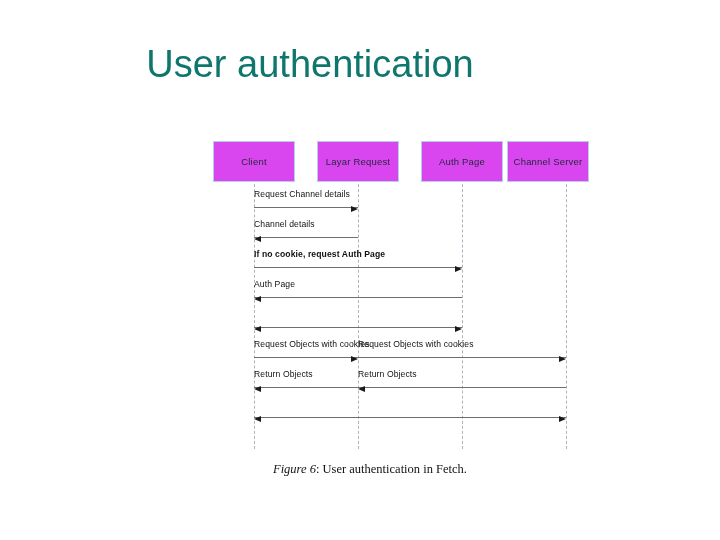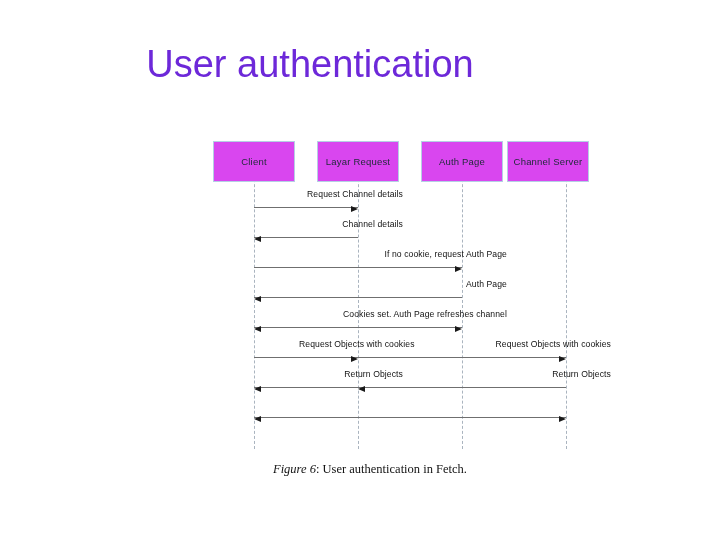--- a/index.html
+++ b/index.html
@@ -8,21 +8,21 @@
     font-family:"Liberation Sans",sans-serif;
     overflow:hidden;position:relative;
   }
   #slide{position:absolute;inset:0;background:#fff;}
 
   
   #slide-title{
     position:absolute;left:0;top:40px;width:620px;
     text-align:center;
     font-family:"Liberation Sans",sans-serif;
-    font-size:38px;font-weight:400;color:#6d28d9;
+    font-size:38px;font-weight:400;color:#0f766e;
     letter-spacing:0px;line-height:48px;
     white-space:nowrap;
   }
 
   
   #figure{
     position:absolute;left:150px;top:118px;
     width:440px;height:382px;background:#fff;
   }
 
@@ -44,21 +44,21 @@
     font-size:9.5px;color:#1d2a36;white-space:nowrap;
     letter-spacing:.2px;
   }
 
   
   .msg{position:absolute;height:26px;}
   .msg-text{
     position:absolute;bottom:9px;
     font-family:"Liberation Sans",sans-serif;
     font-size:8.6px;color:#111;white-space:nowrap;
-    text-align:right;letter-spacing:.1px;padding-left:45px;
+    text-align:left;letter-spacing:.1px;
   }
   .msg-line{
     position:absolute;bottom:0;height:0;
     border-top:1px solid #6f6f6f;
   }
   .arrowhead{
     position:absolute;bottom:-3.5px;width:0;height:0;
     border-top:3.5px solid transparent;
     border-bottom:3.5px solid transparent;
   }
@@ -102,35 +102,34 @@
         <div class="msg" style="left: 104px; width: 104px; top: 64px;">
           <div class="msg-line" style="left: 0px; width: 104px;"></div>
           <div class="arrowhead right" style="left: 97px;"></div>
           <div class="msg-text" style="left: 0px; width: 104px;">Request Channel details</div>
         </div>
         <div class="msg" style="left: 104px; width: 104px; top: 94px;">
           <div class="msg-line" style="left: 0px; width: 104px;"></div>
           <div class="arrowhead left" style="left: 0px;"></div>
           <div class="msg-text" style="left: 0px; width: 104px;">Channel details</div>
         </div>
-        <div class="msg" style="left: 104px; width: 208px; top: 124px;">
+        <div class="msg" style="left: 104px; width: 208px; top: 124px; font-weight: bold;">
           <div class="msg-line" style="left: 0px; width: 208px;"></div>
           <div class="arrowhead right" style="left: 201px;"></div>
           <div class="msg-text" style="left: 0px; width: 208px;">If no cookie, request Auth Page</div>
         </div>
         <div class="msg" style="left: 104px; width: 208px; top: 154px;">
           <div class="msg-line" style="left: 0px; width: 208px;"></div>
           <div class="arrowhead left" style="left: 0px;"></div>
           <div class="msg-text" style="left: 0px; width: 208px;">Auth Page</div>
         </div>
         <div class="msg" style="left: 104px; width: 208px; top: 184px;">
           <div class="msg-line" style="left: 0px; width: 208px;"></div>
           <div class="arrowhead right" style="left: 201px;"></div>
           <div class="arrowhead left" style="left: 0px;"></div>
-          <div class="msg-text" style="left: 0px; width: 208px;">Cookies set. Auth Page refreshes channel</div>
         </div>
         <div class="msg" style="left: 104px; width: 104px; top: 214px;">
           <div class="msg-line" style="left: 0px; width: 104px;"></div>
           <div class="arrowhead right" style="left: 97px;"></div>
           <div class="msg-text" style="left: 0px; width: 104px;">Request Objects with cookies</div>
         </div>
         <div class="msg" style="left: 208px; width: 208px; top: 214px;">
           <div class="msg-line" style="left: 0px; width: 208px;"></div>
           <div class="arrowhead right" style="left: 201px;"></div>
           <div class="msg-text" style="left: 0px; width: 208px;">Request Objects with cookies</div>

